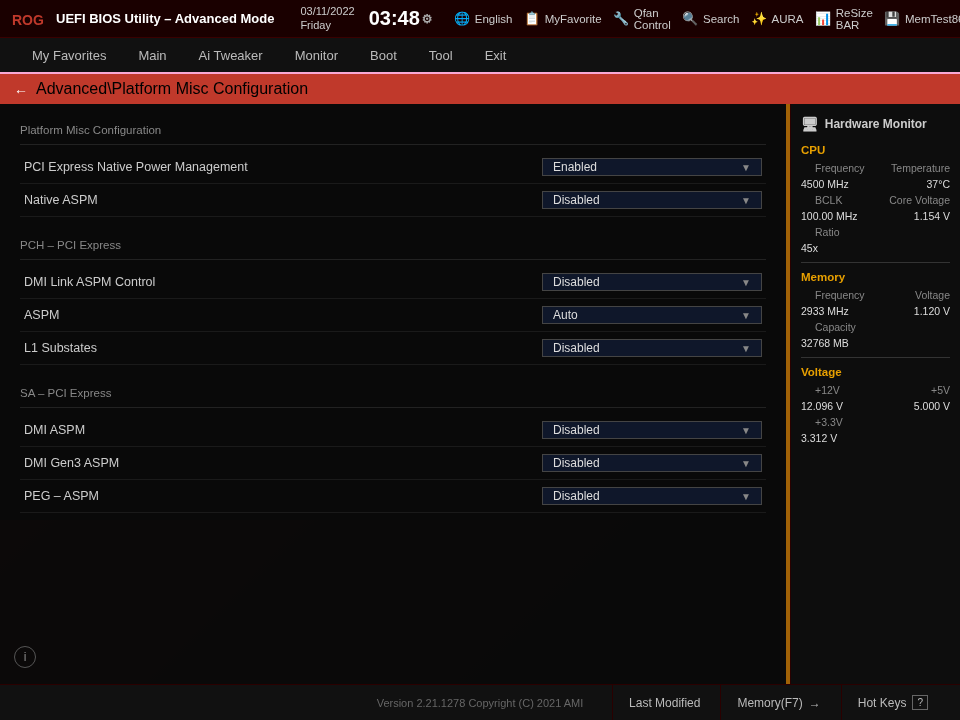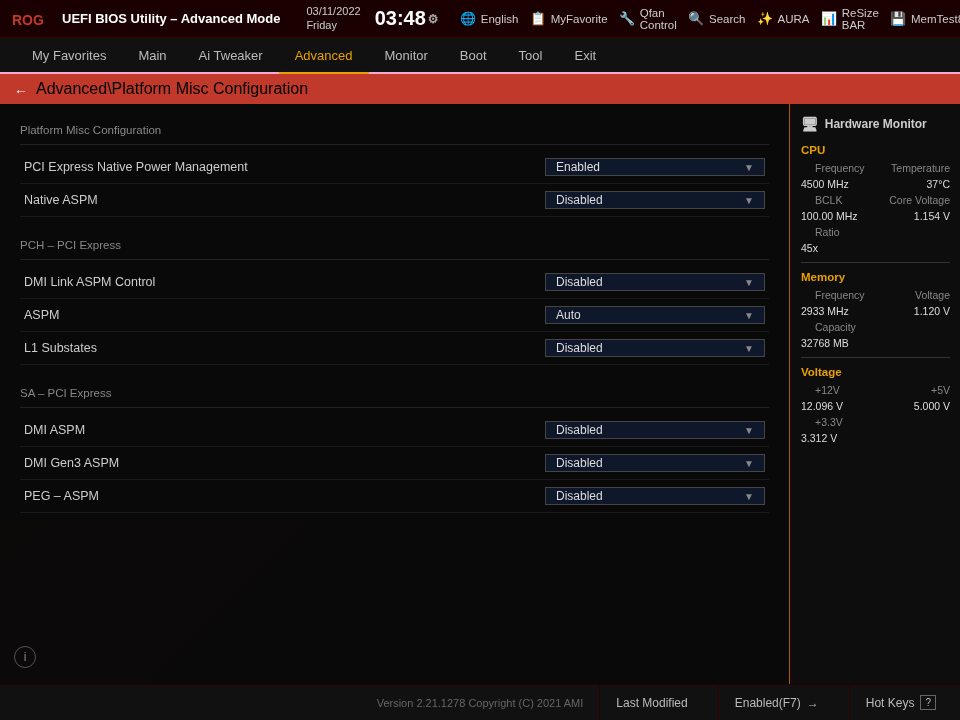--- a/index.html
+++ b/index.html
@@ -31,21 +31,21 @@
       padding: 0 10px;
       gap: 14px;
       position: relative;
       z-index: 10;
       border-bottom: 1px solid #3a0000;
     }
 
     .logo-area {
       display: flex;
       align-items: center;
-      gap: 16px;
+      gap: 10px;
       margin-right: 6px;
     }
 
     .rog-logo {
       width: 36px;
       height: 28px;
     }
 
     .title-text {
       color: #fff;
@@ -148,21 +148,21 @@
       height: calc(720px - 38px - 36px - 30px - 36px);
       position: relative;
       z-index: 5;
     }
 
     .main-content {
       flex: 1;
       background: rgba(10,10,10,0.95);
       padding: 14px 20px;
       overflow-y: auto;
-      border-right: 1px solid #a16207;
+      border-right: 4px solid #a16207;
     }
 
     .section-header {
       color: #888;
       font-size: 11.5px;
       padding: 6px 0 8px 0;
       border-bottom: 1px solid #222;
       margin-bottom: 6px;
     }
 
@@ -255,22 +255,22 @@
     .bottom-bar {
       position: absolute;
       bottom: 0;
       left: 0;
       width: 100%;
       height: 36px;
       background: #111;
       display: flex;
       align-items: center;
       justify-content: flex-end;
-      padding: 0 8px;
-      gap: 14px;
+      padding: 0 16px;
+      gap: 4px;
       border-top: 1px solid #2a0000;
       z-index: 10;
     }
 
     .bottom-version {
       position: absolute;
       left: 50%;
       transform: translateX(-50%);
       color: #666;
       font-size: 11px;
@@ -357,21 +357,20 @@
       <span class="top-nav-icon">💾</span>
       <span>MemTest86</span>
     </div>
   </div>
 </div>
 
 <div class="main-nav">
   <div class="nav-item">My Favorites</div>
   <div class="nav-item">Main</div>
   <div class="nav-item">Ai Tweaker</div>
-  <div class="nav-item active">Advanced</div>
   <div class="nav-item">Monitor</div>
   <div class="nav-item">Boot</div>
   <div class="nav-item">Tool</div>
   <div class="nav-item">Exit</div>
 </div>
 
 <div class="breadcrumb-bar">
   <span class="back-arrow">←</span>
   <span class="breadcrumb-text">Advanced\Platform Misc Configuration</span>
 </div>
@@ -516,20 +515,20 @@
 </div>
 
 <div class="info-circle">i</div>
 
 <div class="bottom-bar">
   <span class="bottom-version">Version 2.21.1278 Copyright (C) 2021 AMI</span>
   <div class="bottom-item">
     <span>Last Modified</span>
   </div>
   <div class="bottom-item">
-    <span>Enabled(F7)</span>
+    <span>Memory(F7)</span>
     <span>→</span>
   </div>
   <div class="bottom-item">
     <span>Hot Keys</span>
     <span style="border:1px solid #666;padding:1px 4px;font-size:10px;">?</span>
   </div>
 </div>
 
 </body></html>

